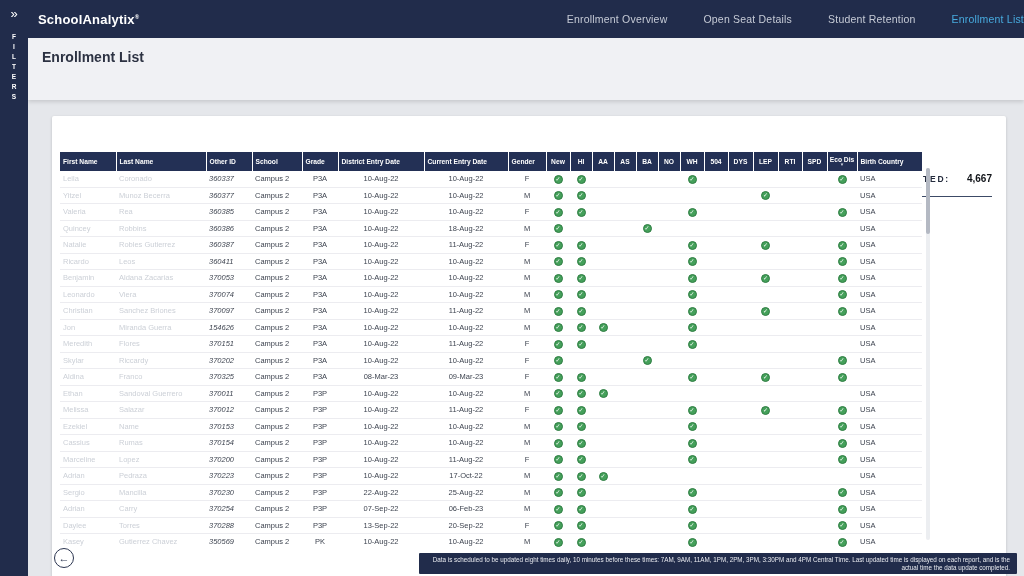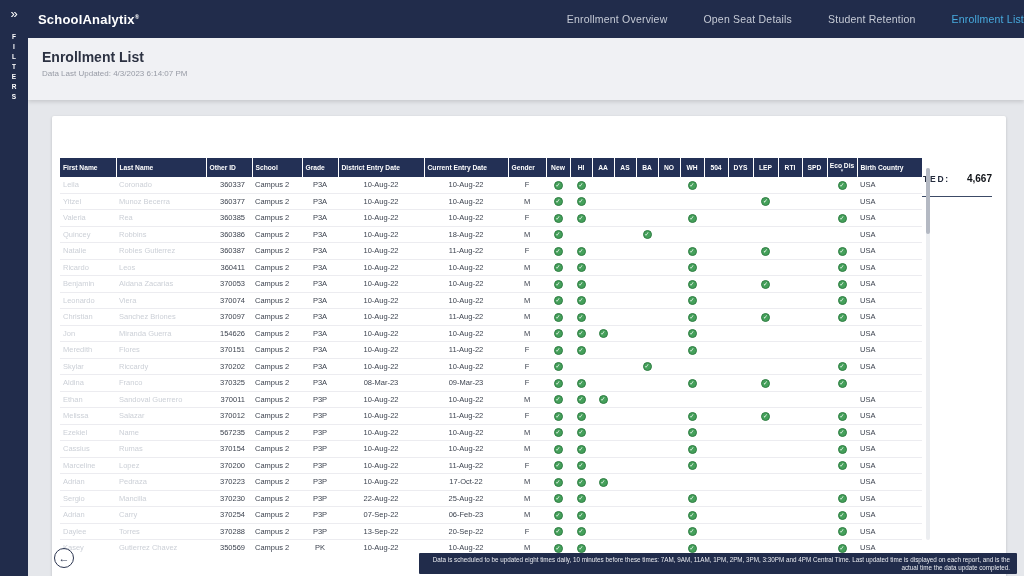--- a/index.html
+++ b/index.html
@@ -25,28 +25,28 @@
   .page-title{font-size:14px;font-weight:bold;color:#2c3242;}
   .updated{font-size:8px;color:#979ba5;margin-top:4px;}
   
   .card{position:absolute;left:52px;top:116px;width:954px;height:516px;background:#ffffff;border-radius:2px;box-shadow:0 1px 3px rgba(0,0,0,.18);z-index:2;}
   .card-header{display:flex;justify-content:space-between;align-items:flex-end;padding:9px 14px 5px 10px;}
   .card-title{font-size:9.5px;font-weight:bold;letter-spacing:1.7px;color:#242b3d;}
   .total{display:flex;align-items:flex-end;gap:17px;border-bottom:1px solid #3c4a66;padding-bottom:12px;}
   .total-label{font-size:8.5px;font-weight:bold;letter-spacing:1.8px;color:#242b3d;}
   .total-value{font-size:10px;font-weight:bold;color:#101318;margin-top:48px;}
   
-  .table-wrap{position:absolute;left:8px;top:42px;width:862px;height:395px;overflow:hidden;}
+  .table-wrap{position:absolute;left:8px;top:36px;width:862px;height:395px;overflow:hidden;}
   table{border-collapse:collapse;table-layout:fixed;width:862px;}
   thead th{background:#233055;color:#ffffff;font-size:6.7px;font-weight:bold;text-align:left;padding:0 3px;height:19px;border-right:1px solid rgba(255,255,255,.32);vertical-align:middle;white-space:nowrap;overflow:hidden;cursor:pointer;}
   thead th.flag-col{text-align:center;padding:0 1px;}
   tbody td{font-size:7.5px;color:#3e4450;height:15.5px;line-height:15.5px;padding:0 3px;border-bottom:1px solid #ececf0;white-space:nowrap;overflow:hidden;background:#ffffff;}
   td.name-cell{color:#ccd0d7;}
   td.center{text-align:center;}
-  td.id-cell{text-align:right;padding-right:7px;}
+  td.id-cell{padding-right:7px;font-style:italic;}
   td.flag-cell{padding:0;}
   .check{display:inline-block;width:9px;height:9px;border-radius:50%;background:#44a05a;border:1px solid #2f7d43;color:#ffffff;font-size:6px;line-height:7px;text-align:center;vertical-align:middle;}
   .sort-arrow{display:block;font-size:4.5px;line-height:4px;text-align:center;color:#ced4e0;}
   .scroll-track{position:absolute;left:874px;top:52px;width:4px;height:372px;background:#eceef1;border-radius:2px;cursor:pointer;}
   .scroll-thumb{position:absolute;left:0;top:0;width:4px;height:66px;background:#b4b9c3;border-radius:2px;cursor:grab;}
   
   .back-btn{position:absolute;left:54px;top:548px;width:20px;height:20px;border:1.6px solid #2b3550;border-radius:50%;display:flex;align-items:center;justify-content:center;color:#2b3550;font-size:11px;font-weight:bold;z-index:2;cursor:pointer;background:transparent;}
   .disclaimer{position:absolute;right:7px;top:553px;max-width:598px;background:#212c4b;color:#e9ebf0;font-size:6.3px;line-height:7.6px;padding:3px 7px;text-align:right;z-index:2;border-radius:1px;}
 </style>
 </head>
@@ -64,21 +64,20 @@
   </div>
 </div>
 
 <div class="sidebar">
   <span class="expand">»</span>
   <span class="vlabel">FILTERS</span>
 </div>
 
 <div class="header-strip">
   <div class="page-title">Enrollment List</div>
-  <div class="updated">Data Last Updated: 4/3/2023 6:14:07 PM</div>
 </div>
 
 <div class="card">
   <div class="card-header">
     <span class="card-title">ENROLLED STUDENTS</span>
     <span class="total">
       <span class="total-label">TOTAL SELECTED:</span>
       <span class="total-value">4,667</span>
     </span>
   </div>
@@ -491,21 +490,21 @@
             <td class="center flag-cell"></td>
             <td class="center flag-cell"><span class="check">✓</span></td>
             <td class="center flag-cell"></td>
             <td class="center flag-cell"></td>
             <td class="center flag-cell"><span class="check">✓</span></td>
             <td>USA</td>
           </tr>
           <tr>
             <td class="name-cell">Ezekiel</td>
             <td class="name-cell">Name</td>
-            <td class="id-cell">567235</td>
+            <td class="id-cell">370153</td>
             <td>Campus 2</td>
             <td class="center">P3P</td>
             <td class="center">10-Aug-22</td>
             <td class="center">10-Aug-22</td>
             <td class="center">M</td>
             <td class="center flag-cell"><span class="check">✓</span></td>
             <td class="center flag-cell"><span class="check">✓</span></td>
             <td class="center flag-cell"></td>
             <td class="center flag-cell"></td>
             <td class="center flag-cell"></td>

